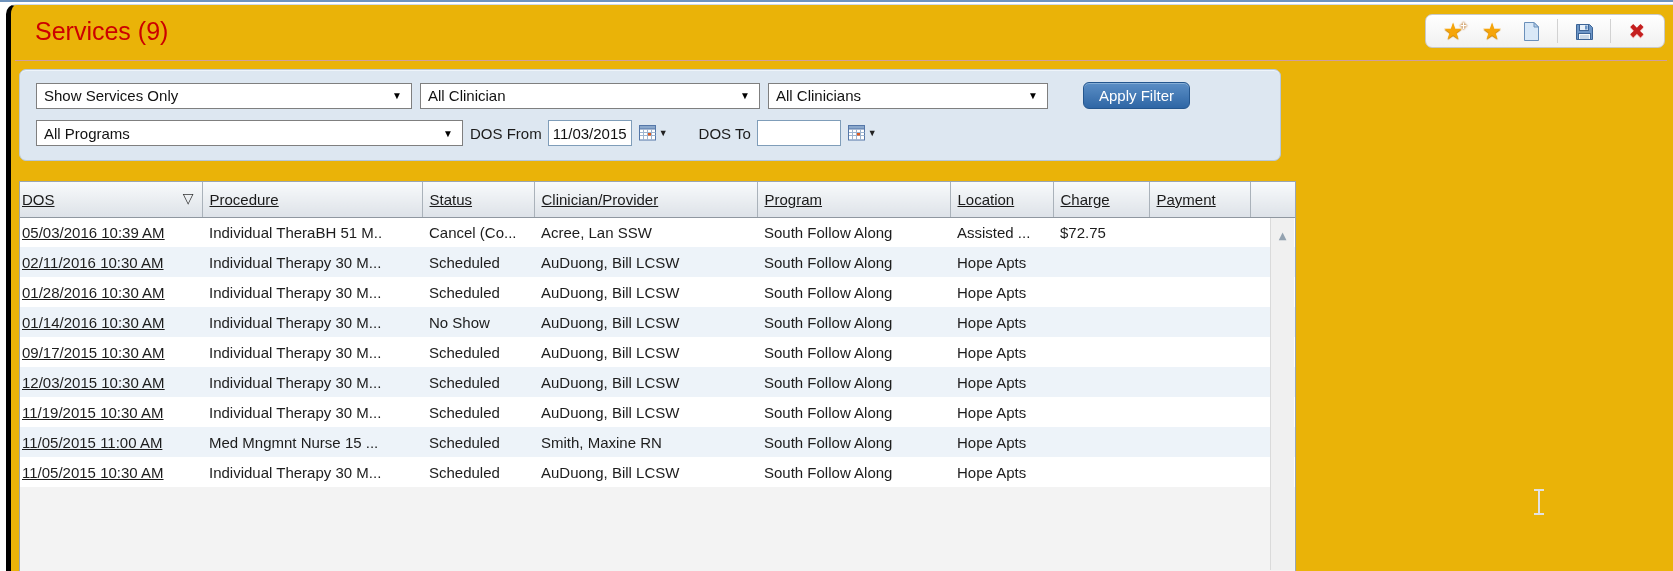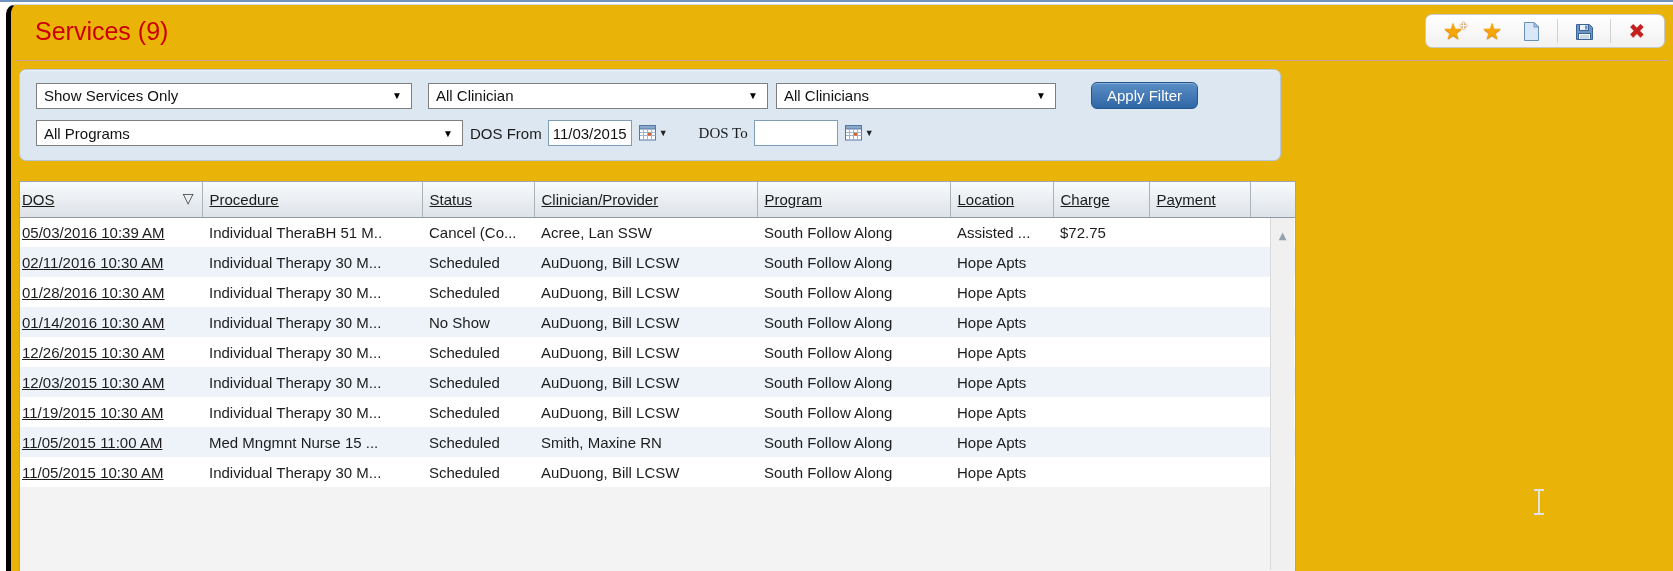--- a/index.html
+++ b/index.html
@@ -53,36 +53,36 @@
   .filter-row { position: absolute; left: 16px; right: 10px; display: flex; align-items: center; }
   .filter-row.r1 { top: 12px; }
   .filter-row.r2 { top: 50px; }
 
   .select {
     height: 26px; background: #fff; border: 1px solid #7f7f7f;
     display: flex; align-items: center; justify-content: space-between;
     font-size: 15px; color: #111; padding: 0 9px 0 7px; cursor: pointer;
   }
   .select .arrow { font-size: 10px; color: #000; margin-left: 8px; }
-  .sel-service   { width: 376px; margin-right: 16px; }
+  .sel-service   { width: 376px; margin-right: 8px; }
   .sel-status    { width: 340px; margin-right: 8px; }
   .sel-clinician { width: 280px; text-align: center; }
   .sel-program   { width: 427px; }
 
   .apply-btn {
     margin-left: 35px; height: 27px; padding: 0 15px;
     background: linear-gradient(#5b8ec5, #2e66a5);
     border: 1px solid #24568e; border-radius: 6px;
     color: #fff; font-size: 15px; font-family: "Liberation Sans", sans-serif;
     cursor: pointer; box-shadow: inset 0 1px 0 #86aed6;
   }
 
   .fld-label { font-size: 15px; color: #1b1b1b; white-space: nowrap; }
   .lbl-dos-from { margin-left: 7px; margin-right: 6px; }
-  .lbl-dos-to   { margin-left: 31px; margin-right: 6px; font-family: Liberation Serif, serif; }
+  .lbl-dos-to   { margin-left: 31px; margin-right: 6px; }
   .date-input {
     width: 84px; height: 26px; border: 1px solid #7f9db9; background: #fff;
     font-size: 15px; font-family: "Liberation Sans", sans-serif; color: #111;
     padding: 0 4px;
   }
   .cal-btn { display: flex; align-items: center; margin-left: 7px; cursor: pointer; }
   .cal-btn .cal-arrow { font-size: 9px; color: #222; margin-left: 2px; }
 
   
   .table-panel {
@@ -290,21 +290,21 @@
               <td>Individual Therapy 30 M...</td>
               <td>No Show</td>
               <td>AuDuong, Bill LCSW</td>
               <td>South Follow Along</td>
               <td>Hope Apts</td>
               <td class="charge"></td>
               <td></td>
               <td></td>
             </tr>
             <tr>
-              <td class="first"><span class="dos-link">12/26/2015 10:30 AM</span></td>
+              <td class="first"><span class="dos-link">09/17/2015 10:30 AM</span></td>
               <td>Individual Therapy 30 M...</td>
               <td>Scheduled</td>
               <td>AuDuong, Bill LCSW</td>
               <td>South Follow Along</td>
               <td>Hope Apts</td>
               <td class="charge"></td>
               <td></td>
               <td></td>
             </tr>
             <tr>

